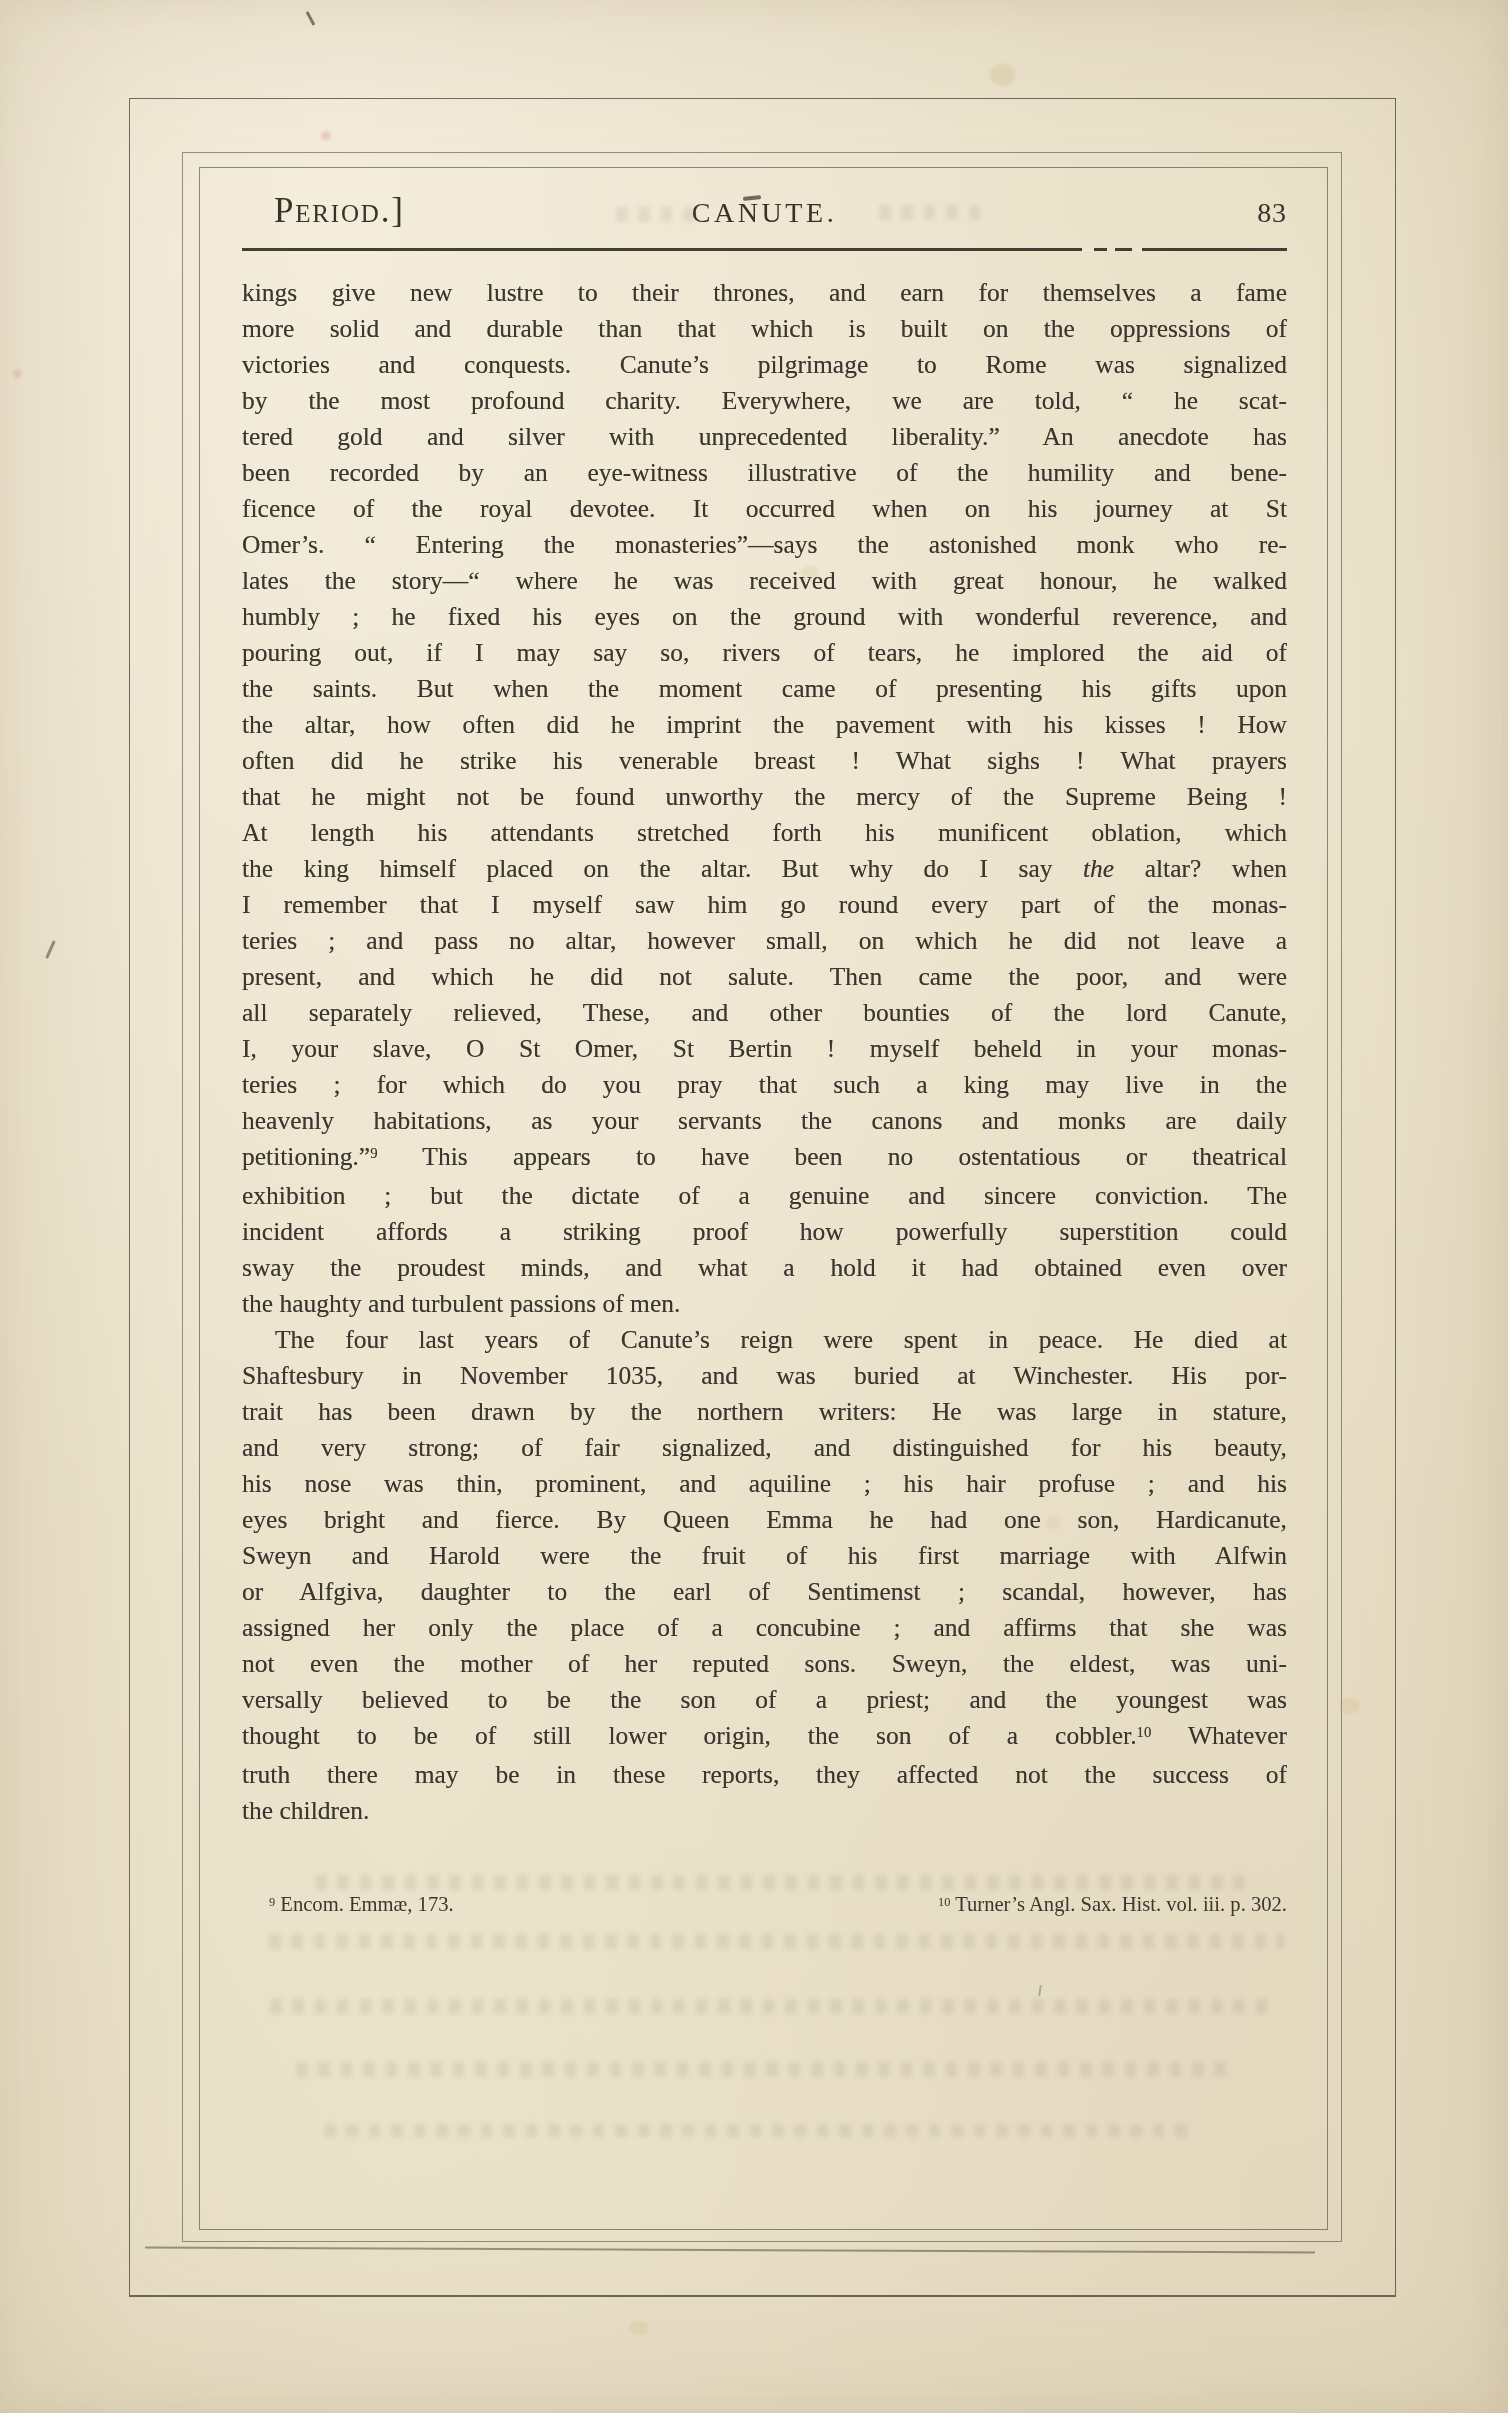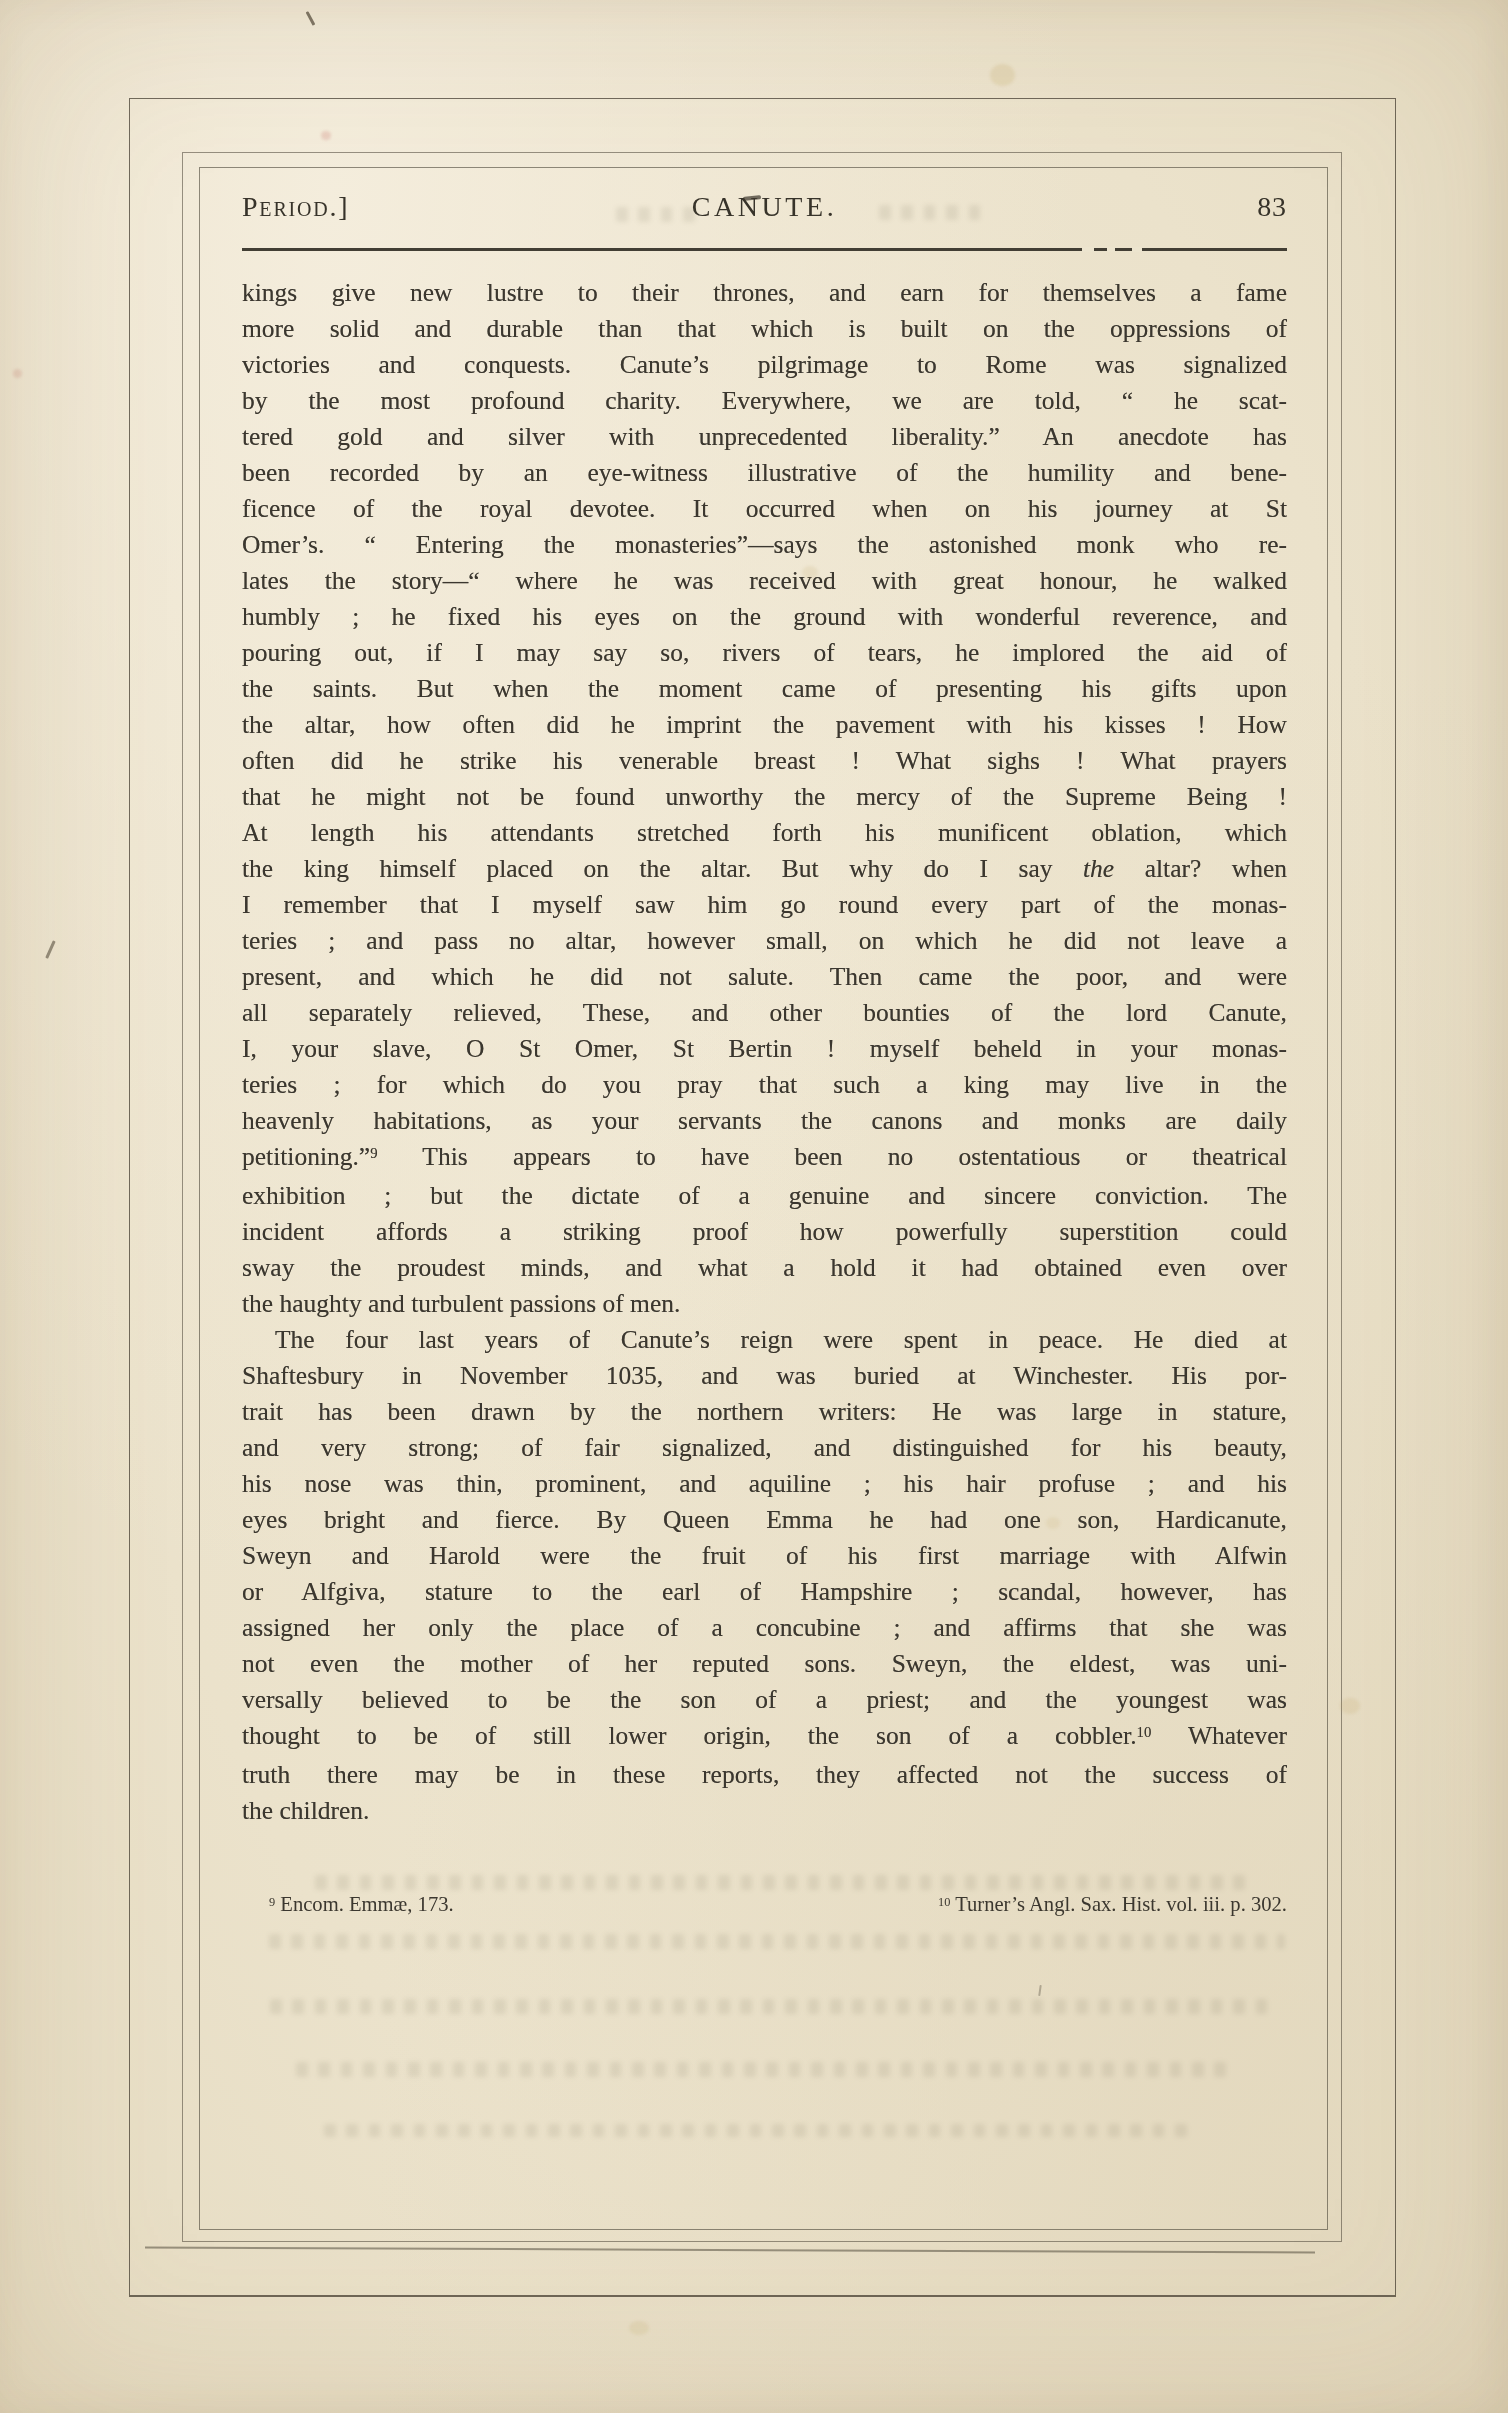--- a/index.html
+++ b/index.html
@@ -40,21 +40,21 @@
     position: absolute; left: 145px; top: 2249px; width: 1170px; height: 1.8px;
     background: rgba(70,63,50,.5); transform: rotate(0.25deg);
   }
 
   
   .header {
     position: absolute; left: 242px; top: 191px; width: 1045px;
     display: grid; grid-template-columns: 1fr auto 1fr; align-items: baseline;
     color: #37332a;
   }
-  .running-left  { font-variant: small-caps; font-size: 28px; letter-spacing: 1.8px; justify-self: start; }
+  .running-left  { font-variant: small-caps; font-size: 35px; letter-spacing: 1.8px; justify-self: start; margin-left: 32px; }
   .running-title { font-size: 28px; letter-spacing: 3.6px; justify-self: center; }
   .page-number   { font-size: 28px; justify-self: end; letter-spacing: 0.9px; }
 
   .title-ink-mark {
     position: absolute; left: 743px; top: 196px; width: 18px; height: 3.6px;
     background: rgba(58,53,43,.7); border-radius: 1.8px; transform: rotate(-6deg);
   }
 
   .header-rule {
     position: absolute; left: 242px; top: 248px; width: 1045px; height: 2.7px;
@@ -170,21 +170,21 @@
         <div class="line last">the haughty and turbulent passions of men.</div>
       </div>
       <div>
         <div class="line indent">The four last years of Canute’s reign were spent in peace. He died at</div>
         <div class="line">Shaftesbury in November 1035, and was buried at Winchester. His por-</div>
         <div class="line">trait has been drawn by the northern writers: He was large in stature,</div>
         <div class="line">and very strong; of fair signalized, and distinguished for his beauty,</div>
         <div class="line">his nose was thin, prominent, and aquiline ; his hair profuse ; and his</div>
         <div class="line">eyes bright and fierce. By Queen Emma he had one son, Hardicanute,</div>
         <div class="line">Sweyn and Harold were the fruit of his first marriage with Alfwin</div>
-        <div class="line">or Alfgiva, stature to the earl of Hampshire ; scandal, however, has</div>
+        <div class="line">or Alfgiva, daughter to the earl of Sentimenst ; scandal, however, has</div>
         <div class="line">assigned her only the place of a concubine ; and affirms that she was</div>
         <div class="line">not even the mother of her reputed sons. Sweyn, the eldest, was uni-</div>
         <div class="line">versally believed to be the son of a priest; and the youngest was</div>
         <div class="line">thought to be of still lower origin, the son of a cobbler.<sup>10</sup> Whatever</div>
         <div class="line">truth there may be in these reports, they affected not the success of</div>
         <div class="line last">the children.</div>
       </div>
     </div>
 
   <div class="footnotes">

